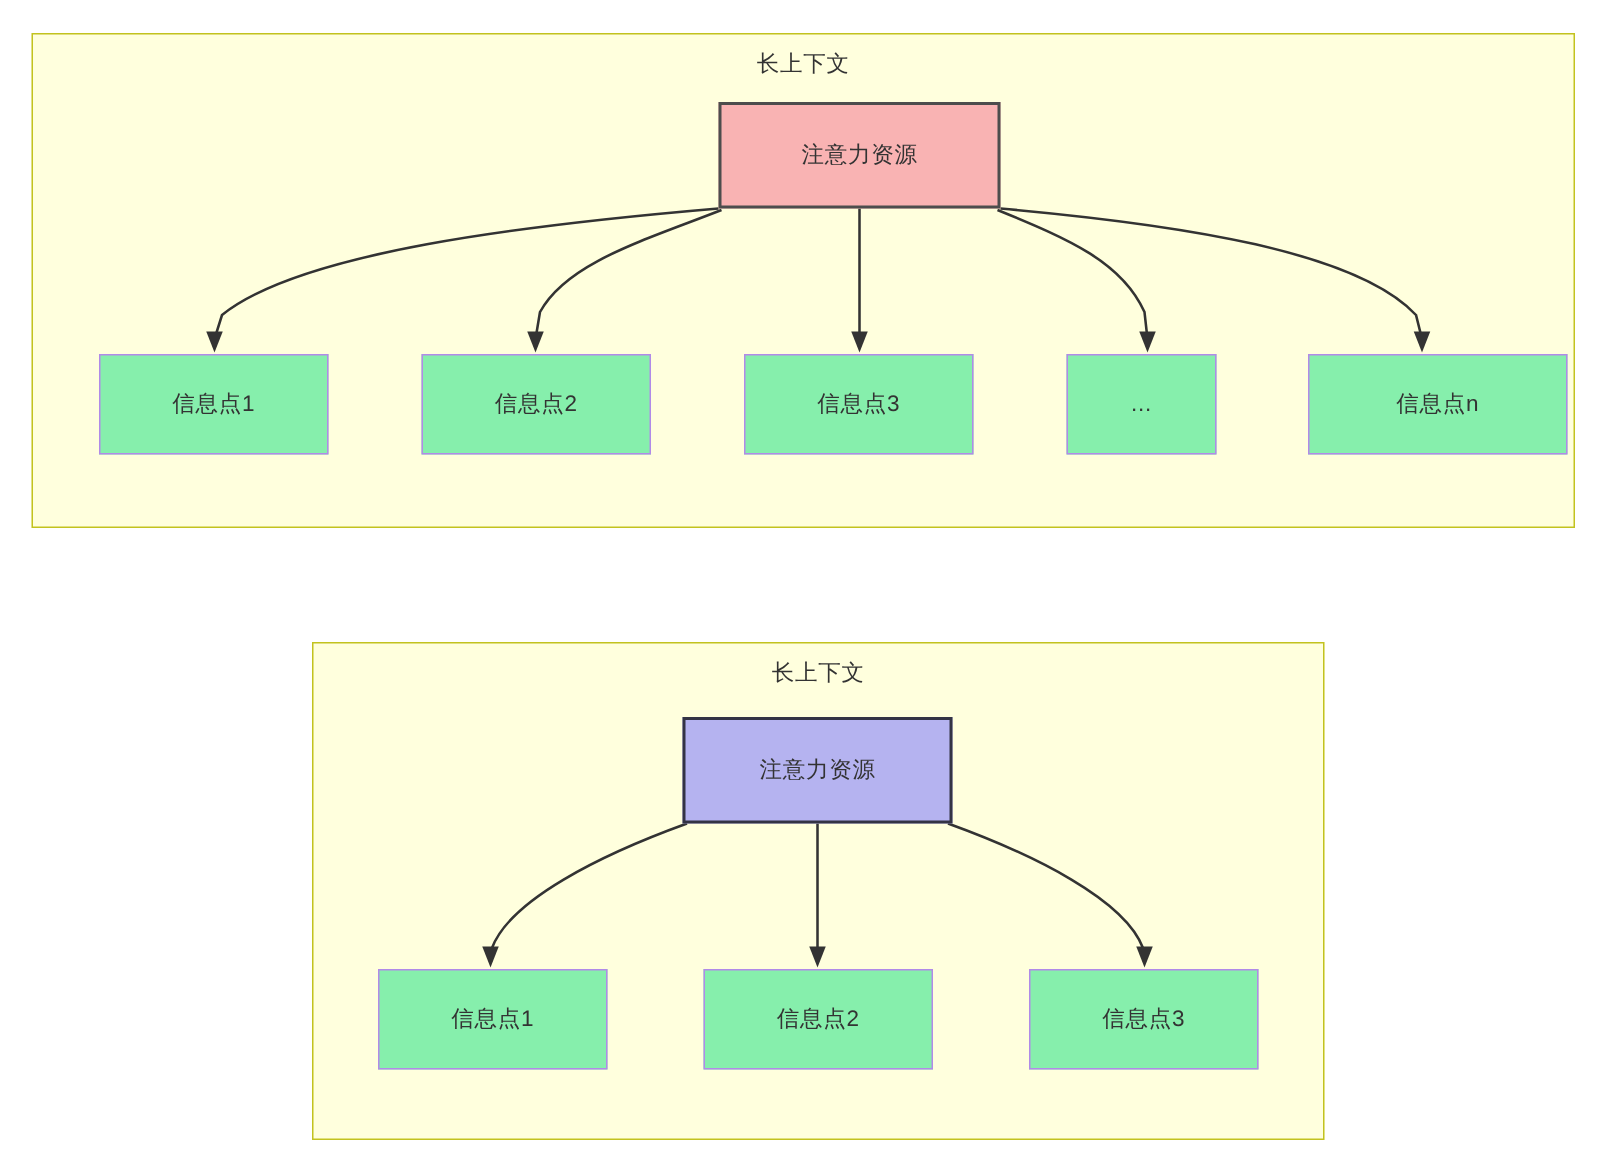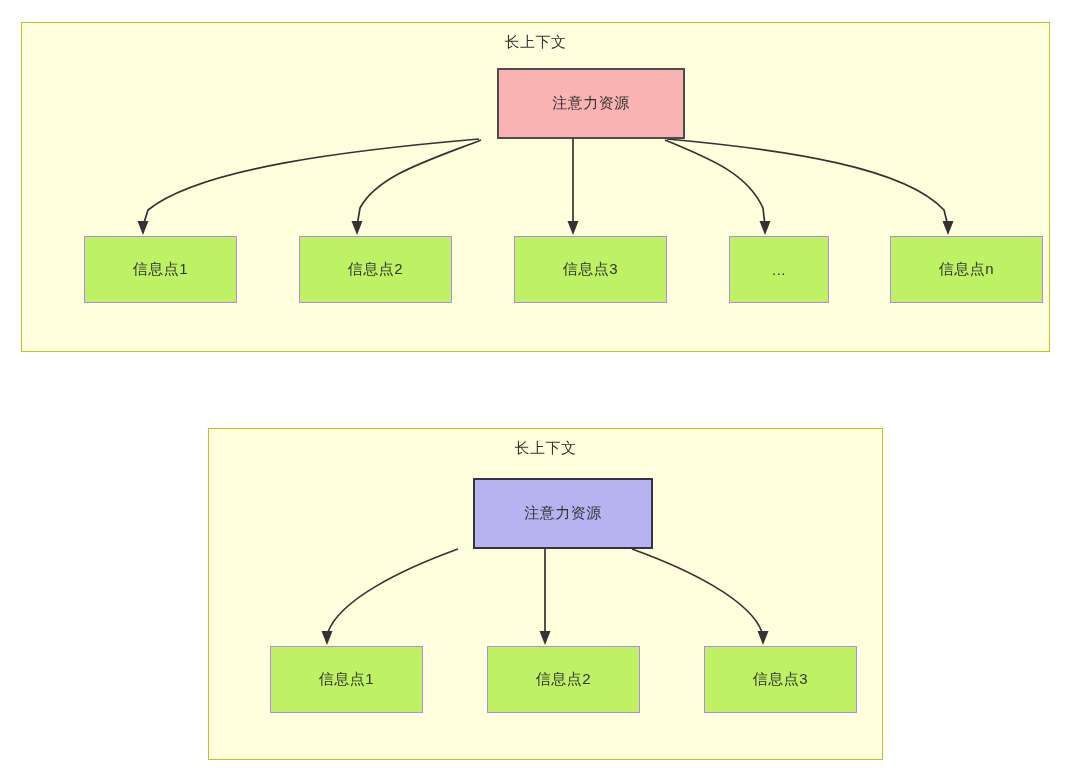--- a/index.html
+++ b/index.html
@@ -53,41 +53,40 @@
   }
   .node {
     position: absolute;
     box-sizing: border-box;
     display: flex;
     align-items: center;
     justify-content: center;
     font-size: 15px;
     color: #333333;
     letter-spacing: 0.5px;
-    margin-left: 18px;
   }
   .node-attention-long {
     background: #f9b3b3;
     border: 2.4px solid #4d4d4d;
   }
   .node-attention-short {
     background: #b5b3f0;
     border: 2.4px solid #333344;
   }
   .node-info {
-    background: #bef264;
+    background: #86efac;
     border: 1.6px solid #b18ae8;
   }
   
   #long-attention { left: 479px; top: 68px; width: 188px; height: 71px; }
   #long-info-1 { left: 66px;  top: 236px; width: 153px; height: 67px; }
   #long-info-2 { left: 281px; top: 236px; width: 153px; height: 67px; }
   #long-info-3 { left: 496px; top: 236px; width: 153px; height: 67px; }
   #long-info-4 { left: 711px; top: 236px; width: 100px; height: 67px; }
-  #long-info-5 { left: 872px; top: 236px; width: 153px; height: 67px; }
+  #long-info-5 { left: 872px; top: 236px; width: 173px; height: 67px; }
   
   #short-attention { left: 455px; top: 478px; width: 180px; height: 71px; }
   #short-info-1 { left: 252px; top: 646px; width: 153px; height: 67px; }
   #short-info-2 { left: 469px; top: 646px; width: 153px; height: 67px; }
   #short-info-3 { left: 686px; top: 646px; width: 153px; height: 67px; }
 
   #edges {
     position: absolute;
     left: 0;
     top: 0;

